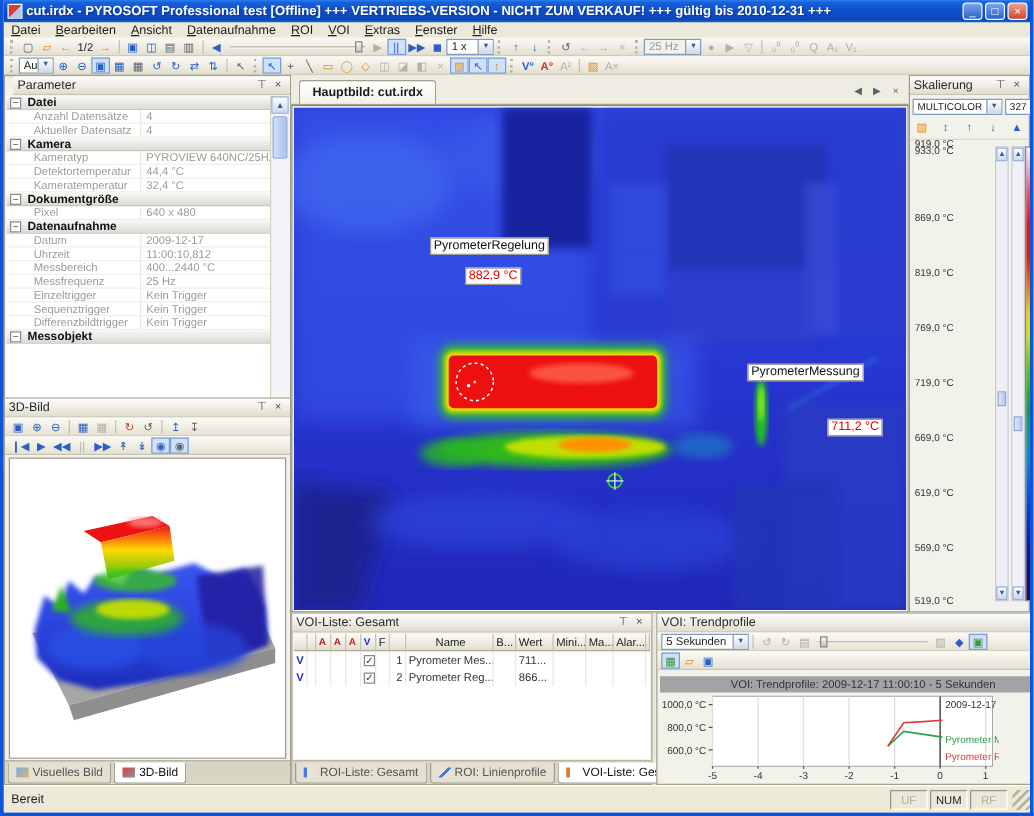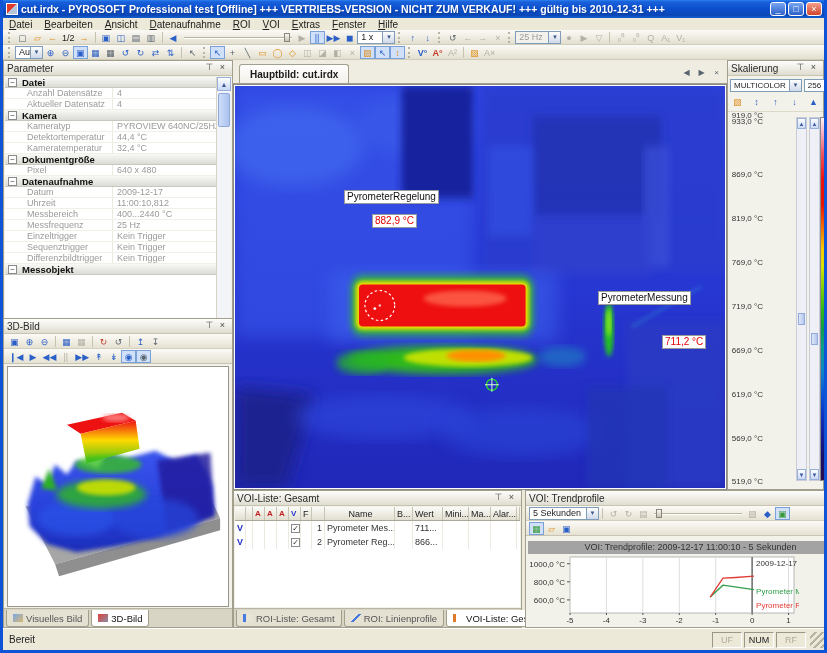--- a/index.html
+++ b/index.html
@@ -252,21 +252,21 @@
     <span class="tbtn orange boxed">↕</span>
     <span class="tb-grip"></span>
     <span class="tbtn blue" style="font-weight:bold;">V°</span>
     <span class="tbtn red" style="font-weight:bold;">A°</span>
     <span class="tbtn gray">A²</span>
     <span class="tb-sep"></span>
     <span class="tbtn orange">▧</span>
     <span class="tbtn gray">A×</span>
   </div>
 
-  <div class="panel" id="parameter-panel" style="left:0; top:60px; width:230px; height:314px;">
+  <div class="panel" id="parameter-panel" style="left:0; top:60px; width:230px; height:314px;padding-left:7px;">
     <div class="panel-hd">
       <span class="phtitle">Parameter</span>
       <span class="phbtn">⊤</span>
       <span class="phbtn">×</span>
     </div>
     <div class="pgrid">
       <div class="prow sec">
           <span class="exp">−</span>
           <span class="sectext">Datei</span>
         </div>
@@ -503,21 +503,21 @@
       <span class="phtitle">Skalierung</span>
       <span class="phbtn">⊤</span>
       <span class="phbtn">×</span>
     </div>
     <div class="skal-combos">
       <span class="combo" style="flex:1;">
         <span class="cval" style="font-size:8px;">MULTICOLOR</span>
         <span class="dd">▼</span>
       </span>
       <span class="combo" style="width:33px;">
-        <span class="cval" style="font-size:8px;">256</span>
+        <span class="cval" style="font-size:8px;">327</span>
         <span class="dd">▼</span>
       </span>
     </div>
     <div class="skal-icons">
       <span class="tbtn orange">▨</span>
       <span class="tbtn blue">↕</span>
       <span class="tbtn blue">↑</span>
       <span class="tbtn blue">↓</span>
       <span class="tbtn blue">▲</span>
       <span class="tbtn blue">▼</span>

